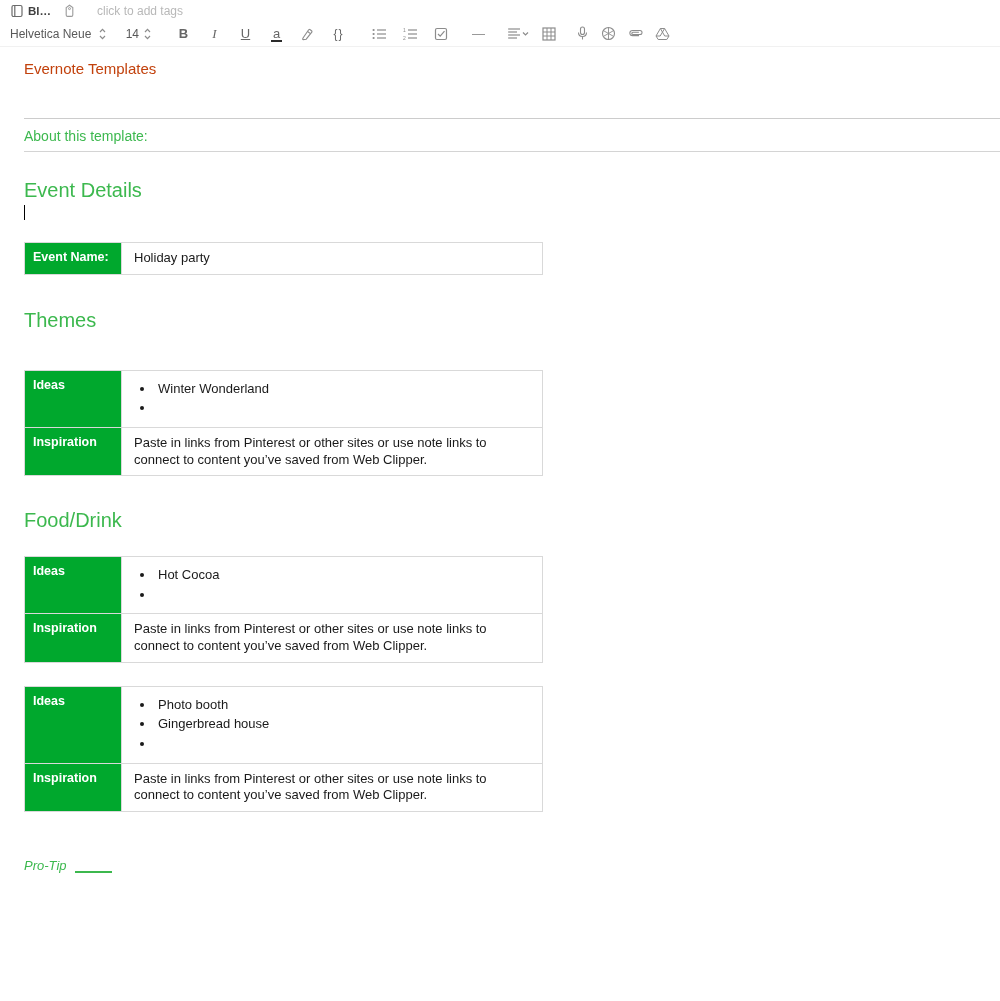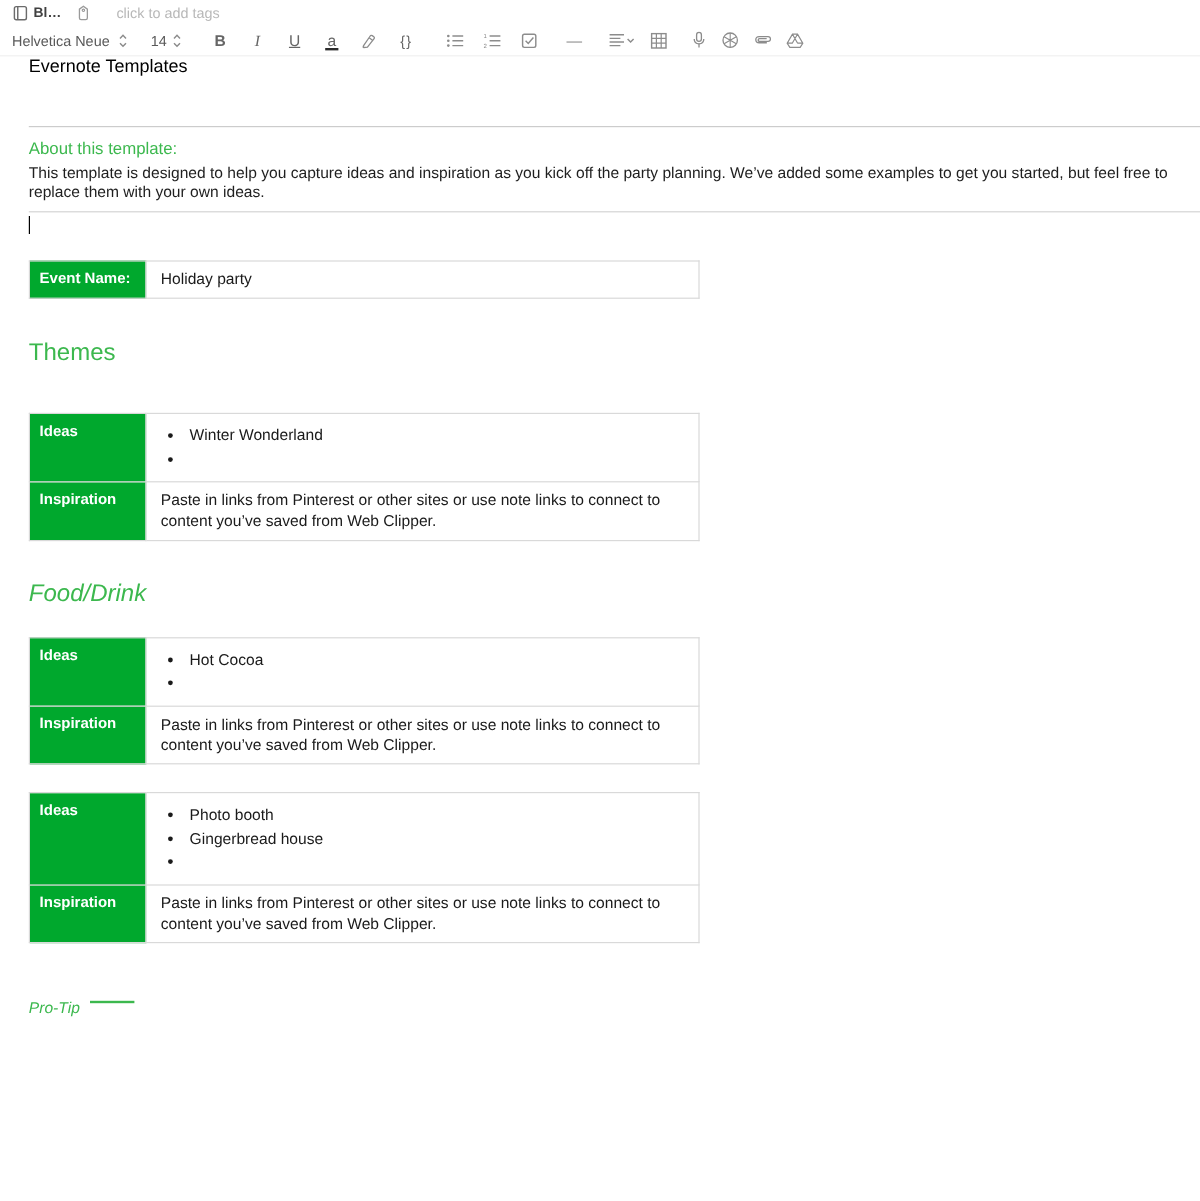--- a/index.html
+++ b/index.html
@@ -25,46 +25,46 @@
   .fmt-italic { font-style: italic; font-family: "Liberation Serif", serif; }
   .fmt-underline { text-decoration: underline; }
   .fmt-color { position: relative; }
   .fmt-color .bar { position: absolute; left: 2px; right: 2px; bottom: -1px; height: 2px; background: #2b2b2b; }
   .fmt-code { font-size: 12px; letter-spacing: 1px; }
   .dash-btn { font-size: 13px; color: #8c8c8c; }
   icon, .icon { display: inline-flex; }
 
   
   .note { padding-left: 24px; }
-  .note-title { font-size: 15px; font-weight: 400; color: #000000; cursor: text; }
+  .note-title { margin-top: 13px; font-size: 15px; font-weight: 400; color: #c2410c; cursor: text; }
   .hr { border: none; border-top: 1px solid #ccc; margin: 0; }
   .hr1 { margin-top: 41px; }
   .hr2 { margin-top: 7px; border-top-color: #d4d4d4; }
   .about-heading { margin-top: 9px; font-size: 14px; color: #3cb84e; cursor: text; }
   .about-text { margin-top: 5px; font-size: 13px; color: #1f1f1f; padding-right: 14px; line-height: 1.25; cursor: text; }
   .sec-heading { font-size: 20px; font-weight: 400; color: #3cb84e; cursor: text; }
   .mt-event { margin-top: 27px; }
   .mt-themes { margin-top: 34px; }
-  .mt-food { margin-top: 33px; font-style: italic; }
+  .mt-food { margin-top: 33px; }
   .mt-act { margin-top: 33px; }
   .caret { width: 0; height: 15px; border-left: 1px solid #000; margin-top: 3px; }
 
-  table.note-tbl { border-collapse: collapse; width: 559px; table-layout: fixed; }
+  table.note-tbl { border-collapse: collapse; width: 519px; table-layout: fixed; }
   .tbl-event { margin-top: 22px; }
   .tbl-themes { margin-top: 38px; }
   .tbl-food { margin-top: 24px; }
   .tbl-act { margin-top: 23px; }
   .note-tbl td { border: 1px solid #d9d9d9; vertical-align: top; cursor: text; }
   td.lbl { width: 97px; background: #00a82d; color: #fff; font-weight: bold; font-size: 12.5px; padding: 7px 8px; }
   td.val { font-size: 13px; color: #1a1a1a; padding: 7px 12px; line-height: 1.28; background: #fff; }
   td.val ul { margin: 2px 0 2px 0; padding-left: 21px; }
   td.val li { padding-left: 3px; margin: 3px 0; min-height: 15px; }
 
   
-  .protip-line { margin-top: 46px; display: flex; align-items: flex-start; }
+  .protip-line { margin-top: 46px; display: flex; align-items: flex-end; }
   .protip-label { font-size: 13px; font-style: italic; color: #3cb84e; cursor: text; }
   .protip-rule { width: 37px; height: 2px; background: #3cb84e; margin-left: 8px; margin-top: 2px; }
 </style>
 </head>
 <body>
 
 <div class="topbar">
   <div class="nb-chip">
     <span class="icon">
       <svg width="14" height="14" viewBox="0 0 14 14">
@@ -193,24 +193,24 @@
   </div>
 </div>
 
 <div class="note">
 
   <div class="note-title">Evernote Templates</div>
 
   <hr class="hr hr1">
 
   <div class="about-heading">About this template:</div>
-  <div class="about-text">This template is designed to help you capture ideas and inspiration as you kick off the party planning. We’ve added some examples to get you started, but feel free to replace them with your own ideas.</div>
 
   <hr class="hr hr2">
 
+  <div class="sec-heading mt-event">Event Details</div>
   <div class="caret"></div>
 
   <table class="note-tbl tbl-event">
     <tbody>
         <tr>
       <td class="lbl">Event Name:</td>
       <td class="val">Holiday party</td>
     </tr>
   </tbody>
     </table>

